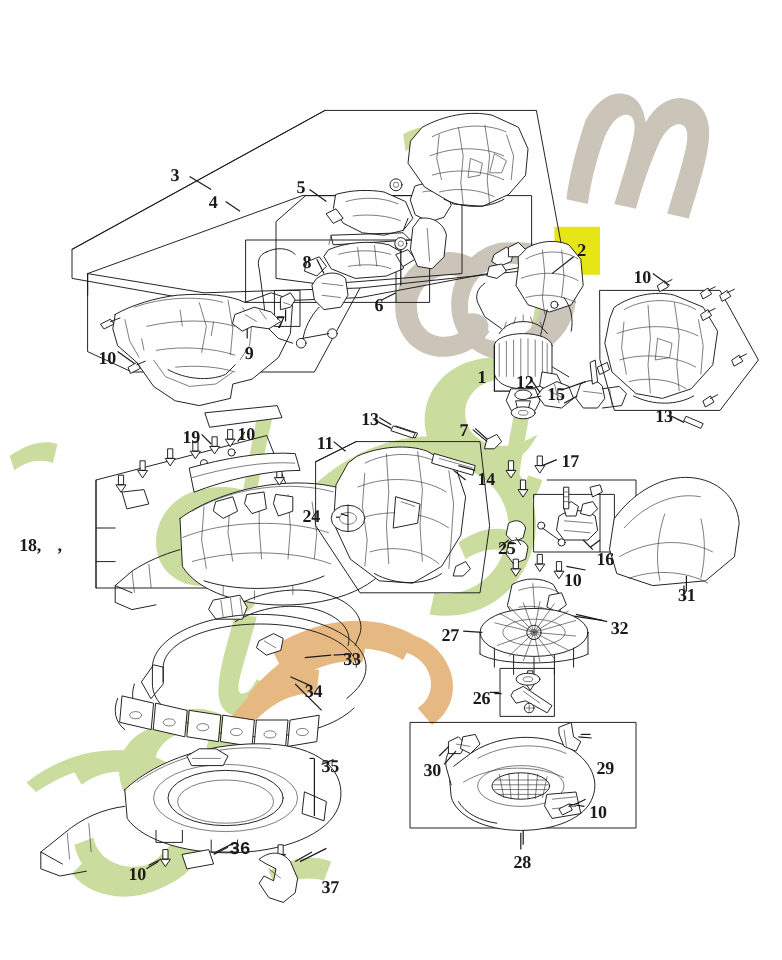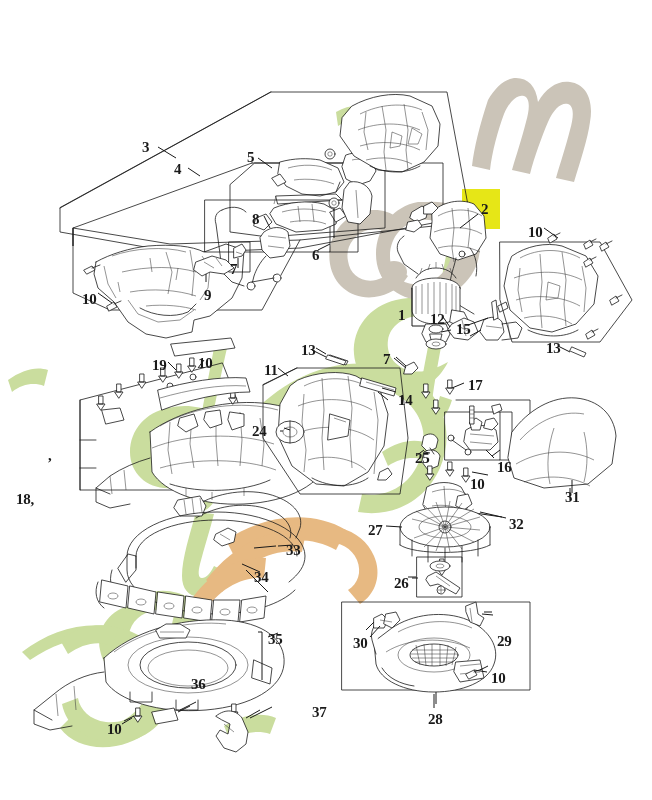--- a/index.html
+++ b/index.html
@@ -684,35 +684,35 @@
       <div class="lbl" style="left: 430px; top: 312px;">12</div>
       <div class="lbl" style="left: 456px; top: 322px;">15</div>
       <div class="lbl" style="left: 546px; top: 341px;">13</div>
       <div class="lbl" style="left: 152px; top: 358px;">19</div>
       <div class="lbl" style="left: 198px; top: 356px;">10</div>
       <div class="lbl" style="left: 301px; top: 343px;">13</div>
       <div class="lbl" style="left: 264px; top: 363px;">11</div>
       <div class="lbl" style="left: 383px; top: 352px;">7</div>
       <div class="lbl" style="left: 398px; top: 393px;">14</div>
       <div class="lbl" style="left: 468px; top: 378px;">17</div>
-      <div class="lbl" style="left: 16px; top: 448px; margin-top: 44px;">18,</div>
+      <div class="lbl" style="left: 16px; top: 448px;">18,</div>
       <div class="lbl" style="left: 48px; top: 448px;">,</div>
       <div class="lbl" style="left: 252px; top: 424px;">24</div>
       <div class="lbl" style="left: 415px; top: 451px;">25</div>
       <div class="lbl" style="left: 497px; top: 460px;">16</div>
       <div class="lbl" style="left: 470px; top: 477px;">10</div>
       <div class="lbl" style="left: 565px; top: 490px; text-align: center;">31</div>
       <div class="lbl" style="left: 509px; top: 517px;">32</div>
       <div class="lbl" style="left: 368px; top: 523px;">27</div>
       <div class="lbl" style="left: 286px; top: 543px;">33</div>
       <div class="lbl" style="left: 394px; top: 576px;">26</div>
       <div class="lbl" style="left: 254px; top: 570px;">34</div>
       <div class="lbl" style="left: 497px; top: 613px; margin-top: 21px;">29</div>
       <div class="lbl" style="left: 353px; top: 636px; text-align: center;">30</div>
       <div class="lbl" style="left: 268px; top: 632px;">35</div>
       <div class="lbl" style="left: 491px; top: 671px;">10</div>
-      <div class="lbl" style="left: 191px; top: 677px;">36</div>
+      <div class="lbl" style="left: 191px; top: 701px; font-family: Liberation Mono, monospace;">36</div>
       <div class="lbl" style="left: 107px; top: 722px;">10</div>
-      <div class="lbl" style="left: 268px; top: 705px; margin-left: 44px;">37</div>
+      <div class="lbl" style="left: 268px; top: 733px;">37</div>
       <div class="lbl" style="left: 428px; top: 712px;">28</div>
     </div>
 
 </div>
 
 </body></html>

